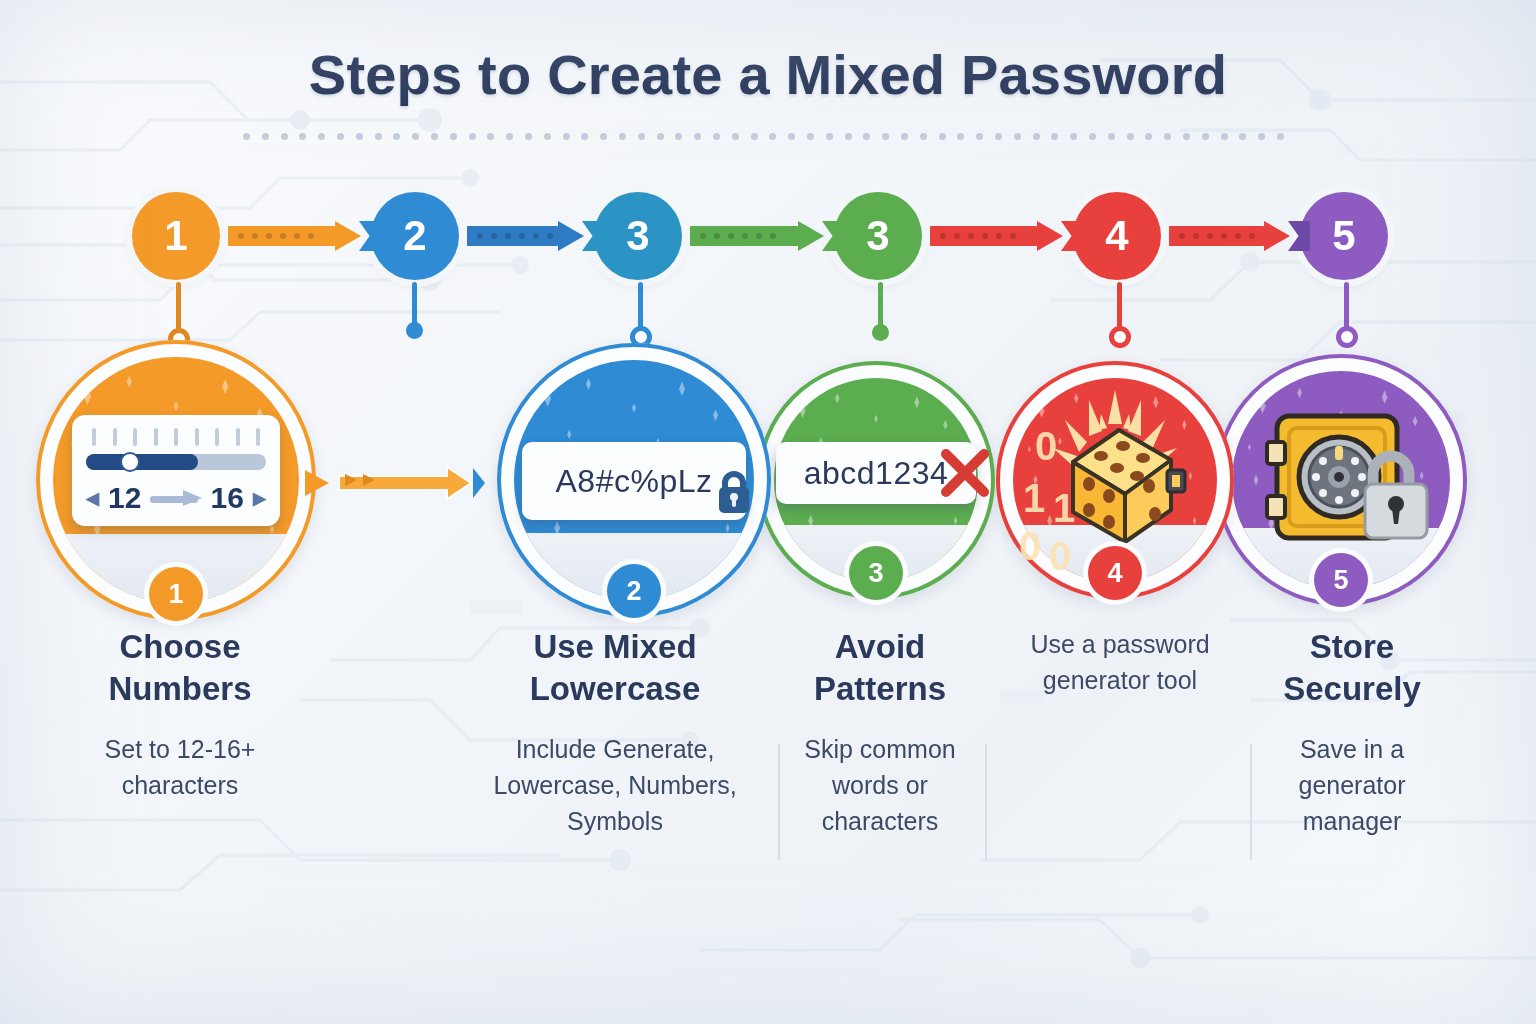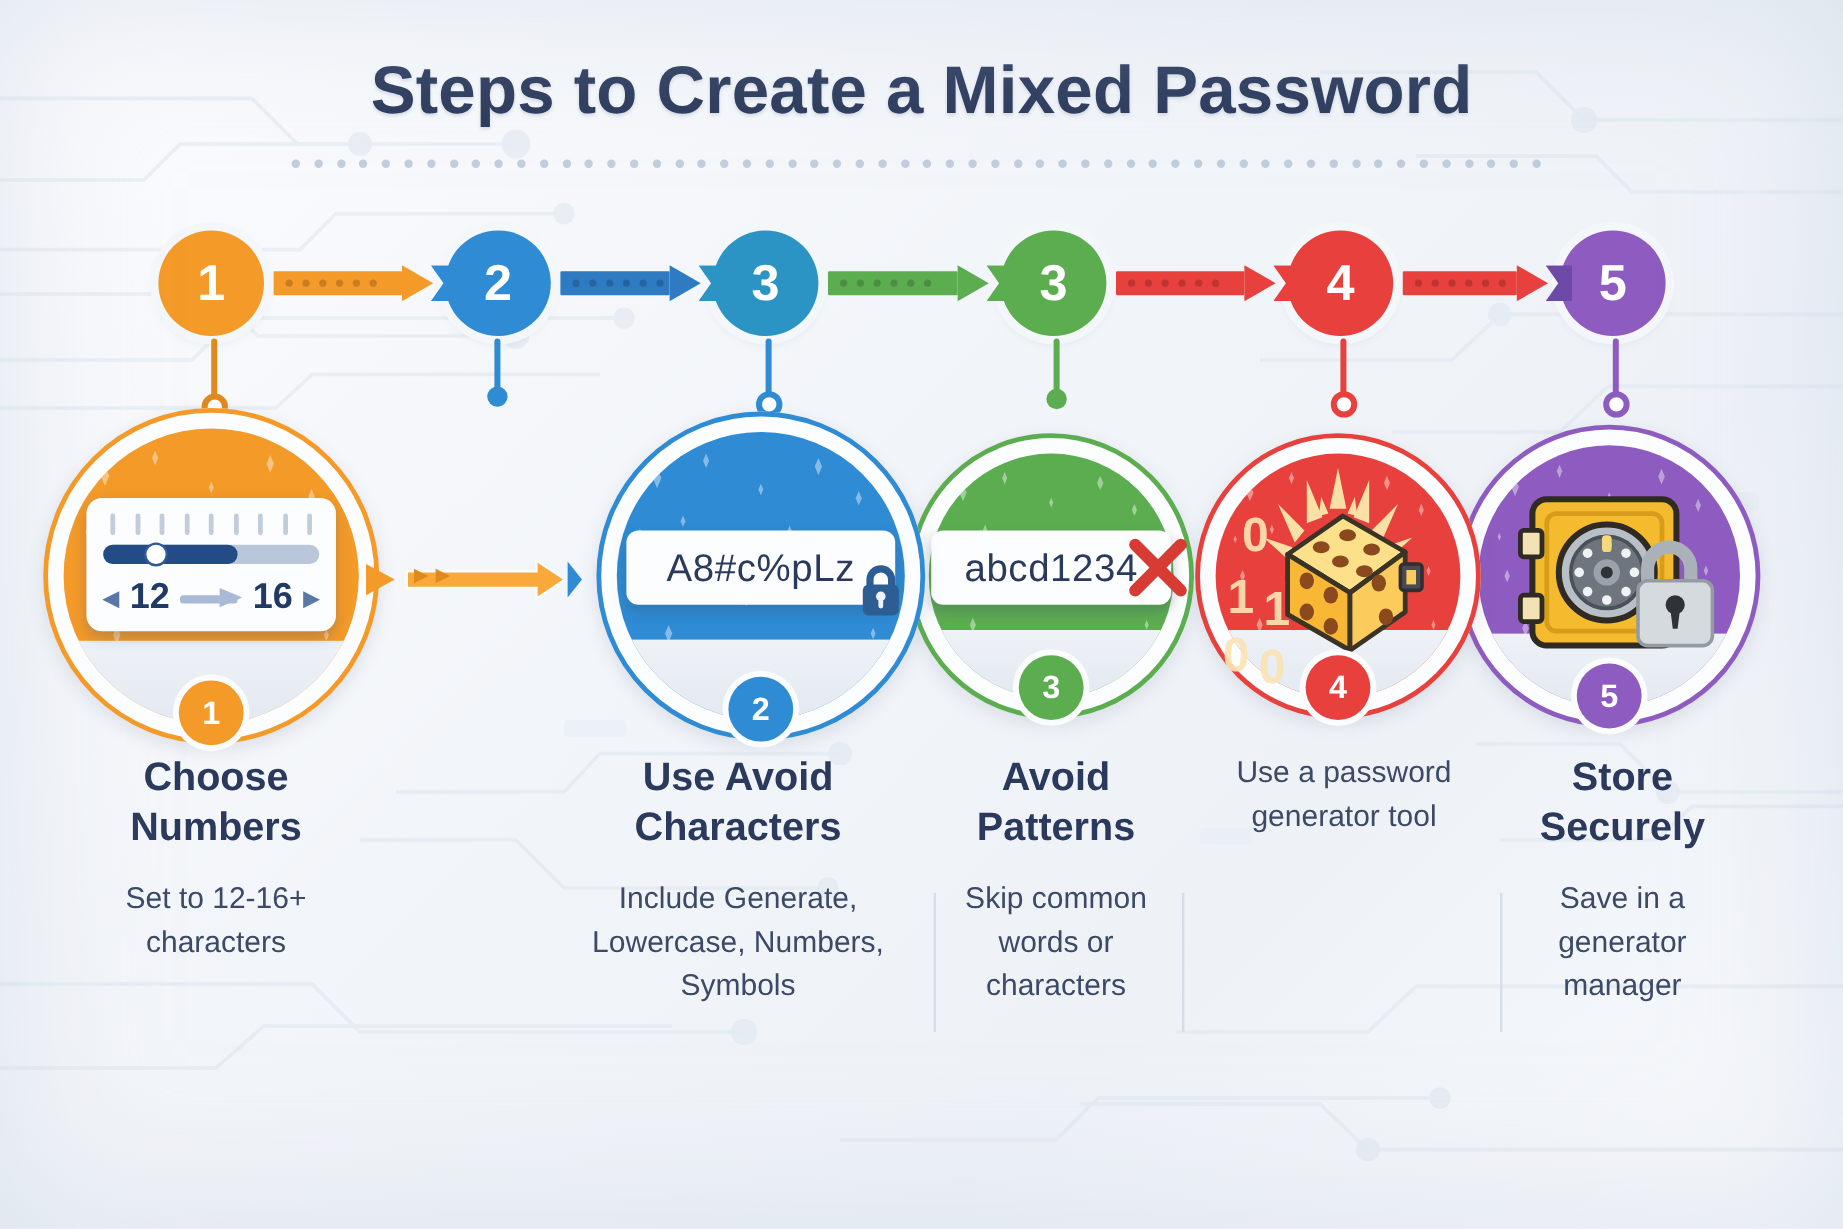--- a/index.html
+++ b/index.html
@@ -423,21 +423,21 @@
             <path d="M112 146 L113.68 150 L112 154 L110.32 150 Z" fill="rgba(255,255,255,.42)"></path>
             <path d="M150 162 L152.52 168 L150 174 L147.48 168 Z" fill="rgba(255,255,255,.42)"></path>
             <path d="M178 136 L179.68 140 L178 144 L176.32 140 Z" fill="rgba(255,255,255,.42)"></path>
             <path d="M90 115 L91.26 118 L90 121 L88.74 118 Z" fill="rgba(255,255,255,.42)"></path>
             <path d="M58 103 L59.26 106 L58 109 L56.74 106 Z" fill="rgba(255,255,255,.42)"></path>
             <path d="M134 106 L135.68 110 L134 114 L132.32 110 Z" fill="rgba(255,255,255,.42)"></path>
             <path d="M16 67 L17.26 70 L16 73 L14.74 70 Z" fill="rgba(255,255,255,.42)"></path>
           </svg></div>
         <div class="clipbot"></div>
       </div>
-      <div class="pw-pill" style="left: 25px; top: 99px; width: 224px; height: 62px;">
+      <div class="pw-pill" style="left: 25px; top: 99px; width: 224px; height: 78px;">
         <span>A8#c%pLz</span>
       </div>
       <div style="position: absolute; left: 215px; top: 125px; width: 44px; height: 48px;"><svg width="44" height="48" viewBox="0 0 44 48">
           <path d="M13 20v-5a9 9 0 0 1 18 0v5" fill="none" stroke="#2c5e94" stroke-width="6" stroke-linecap="round"></path>
           <rect x="7" y="19" width="30" height="26" rx="5" fill="#2c5e94"></rect>
           <circle cx="22" cy="29" r="4" fill="#eef3f9"></circle>
           <rect x="20" y="31" width="4" height="8" rx="2" fill="#eef3f9"></rect>
         </svg></div>
       <div class="badge" style="left: 110px; top: 221px; background: rgb(46, 139, 212);">
         <span>2</span>
@@ -607,21 +607,21 @@
         <path d="M168 2 L180 17 L168 32 Z" fill="#2E8BD4"></path>
       </svg></div>
   </div>
 
 <div class="captions" id="captions">
     <div class="cap" style="left: 60px; top: 0px; width: 240px;">
       <h3>Choose Numbers</h3>
       <p>Set to 12-16+ characters</p>
     </div>
     <div class="cap" style="left: 470px; top: 0px; width: 290px;">
-      <h3>Use Avoid Characters</h3>
+      <h3>Use Mixed Lowercase</h3>
       <p>Include Generate, Lowercase, Numbers, Symbols</p>
     </div>
     <div class="cap" style="left: 790px; top: 0px; width: 180px;">
       <h3>Avoid Patterns</h3>
       <p>Skip common words or characters</p>
     </div>
     <div class="cap" style="left: 1000px; top: 0px; width: 240px;">
       <p>Use a password generator tool</p>
     </div>
     <div class="cap" style="left: 1272px; top: 0px; width: 160px;">

